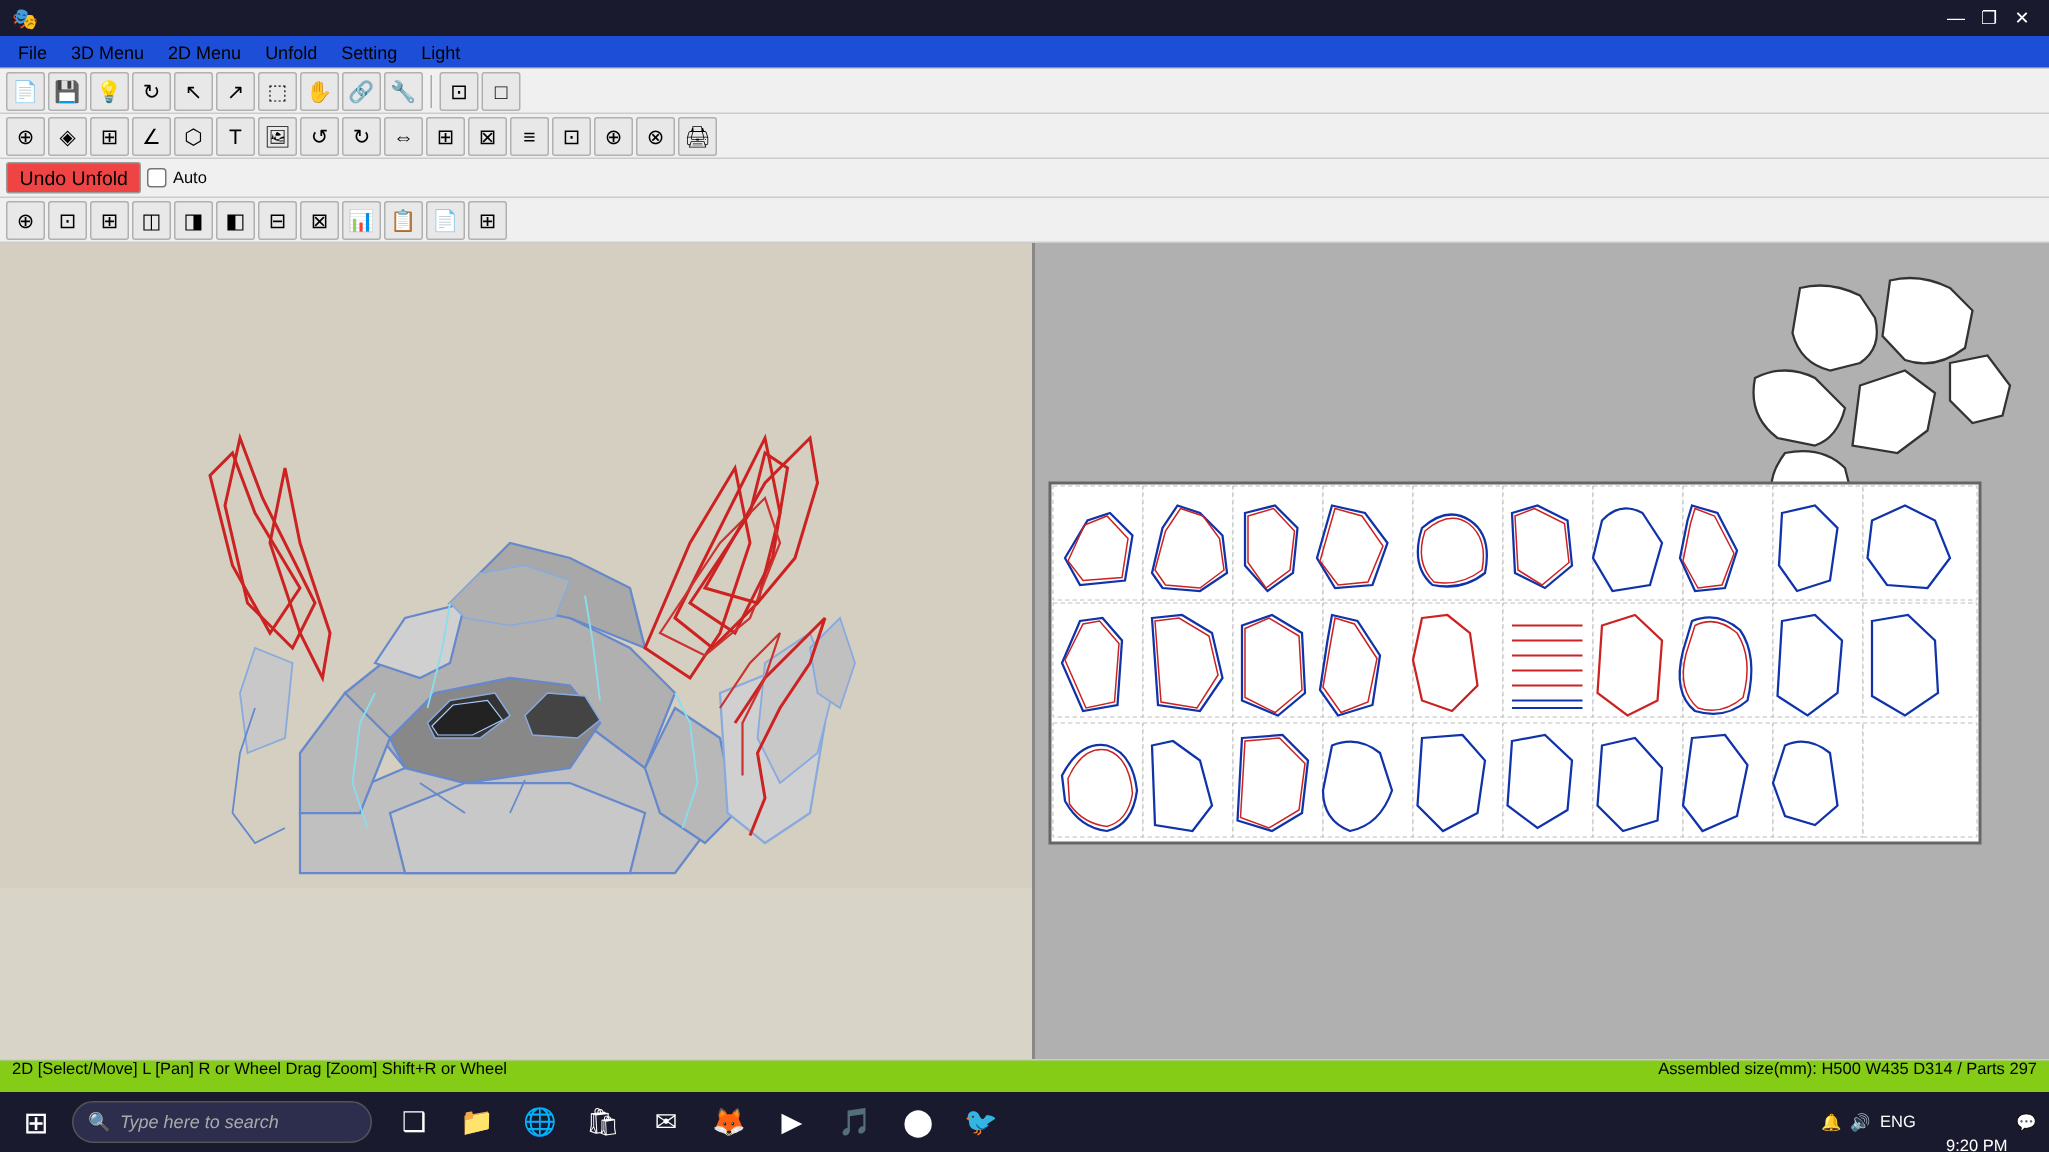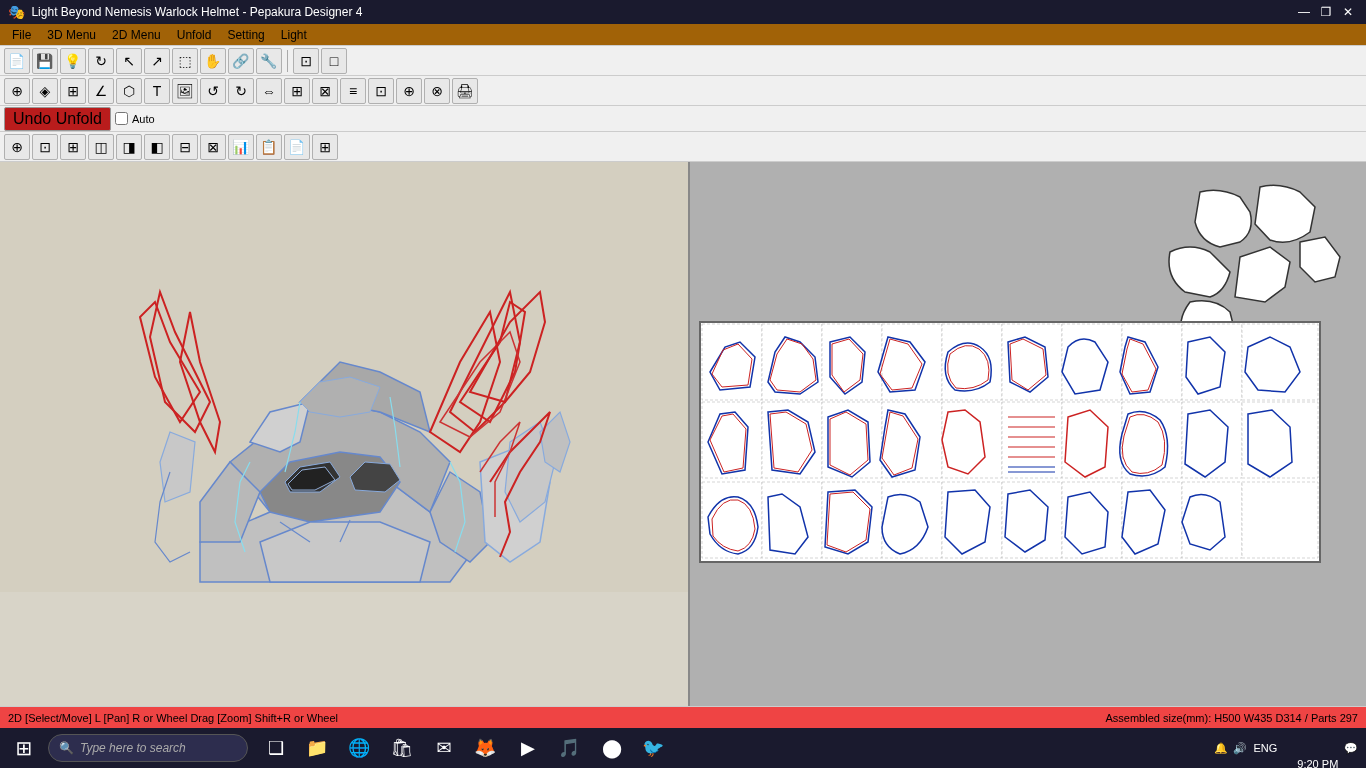--- a/index.html
+++ b/index.html
@@ -22,21 +22,21 @@
     #title-bar .win-btn {
       width: 20px; height: 20px;
       display: flex; align-items: center; justify-content: center;
       cursor: pointer; font-size: 12px; color: white;
       background: transparent; border: none;
     }
 
     
     #menu-bar {
       height: 22px;
-      background: #a16207;
+      background: #1d4ed8;
       display: flex;
       align-items: center;
       border-bottom: 1px solid #ccc;
       padding: 0 4px;
     }
     .menu-item {
       padding: 2px 8px;
       cursor: pointer;
       font-size: 12px;
     }
@@ -78,23 +78,23 @@
       height: 26px;
       background: #f0f0f0;
       border-bottom: 1px solid #ccc;
       display: flex;
       align-items: center;
       padding: 2px 4px;
       gap: 4px;
     }
     #undo-unfold-btn {
       padding: 2px 8px;
-      background: #b91c1c;
+      background: #ef4444;
       border: 1px solid #999;
-      font-size: 16px;
+      font-size: 13px;
       cursor: pointer;
       border-radius: 2px;
     }
     #auto-checkbox { display: flex; align-items: center; gap: 4px; font-size: 11px; }
 
     
     #toolbar4 {
       height: 30px;
       background: #f0f0f0;
       border-bottom: 1px solid #ccc;
@@ -118,24 +118,23 @@
     #view2d {
       flex: 1;
       background: #b0b0b0;
       position: relative;
       overflow: hidden;
     }
 
     
     #status-bar {
       height: 22px;
-      background: #ef4444;
+      background: #84cc16;
       border-top: 1px solid #ccc;
       display: flex;
-      align-items: center;
       justify-content: space-between;
       padding: 0 8px;
       font-size: 11px;
     }
 
     
     #taskbar {
       height: 40px;
       background: #1a1a2e;
       display: flex;
@@ -183,21 +182,20 @@
       height: calc(768px - 24px - 22px - 30px - 30px - 26px - 30px - 22px - 40px);
       display: flex;
     }
   </style>
 </head>
 <body>
 
 <div id="title-bar">
   <div class="title-left">
     <span class="title-icon">🎭</span>
-    <span>Light Beyond Nemesis Warlock Helmet - Pepakura Designer 4</span>
   </div>
   <div class="win-controls">
     <button class="win-btn">—</button>
     <button class="win-btn">❐</button>
     <button class="win-btn close">✕</button>
   </div>
 </div>
 
 <div id="menu-bar">
   <span class="menu-item">File</span>

